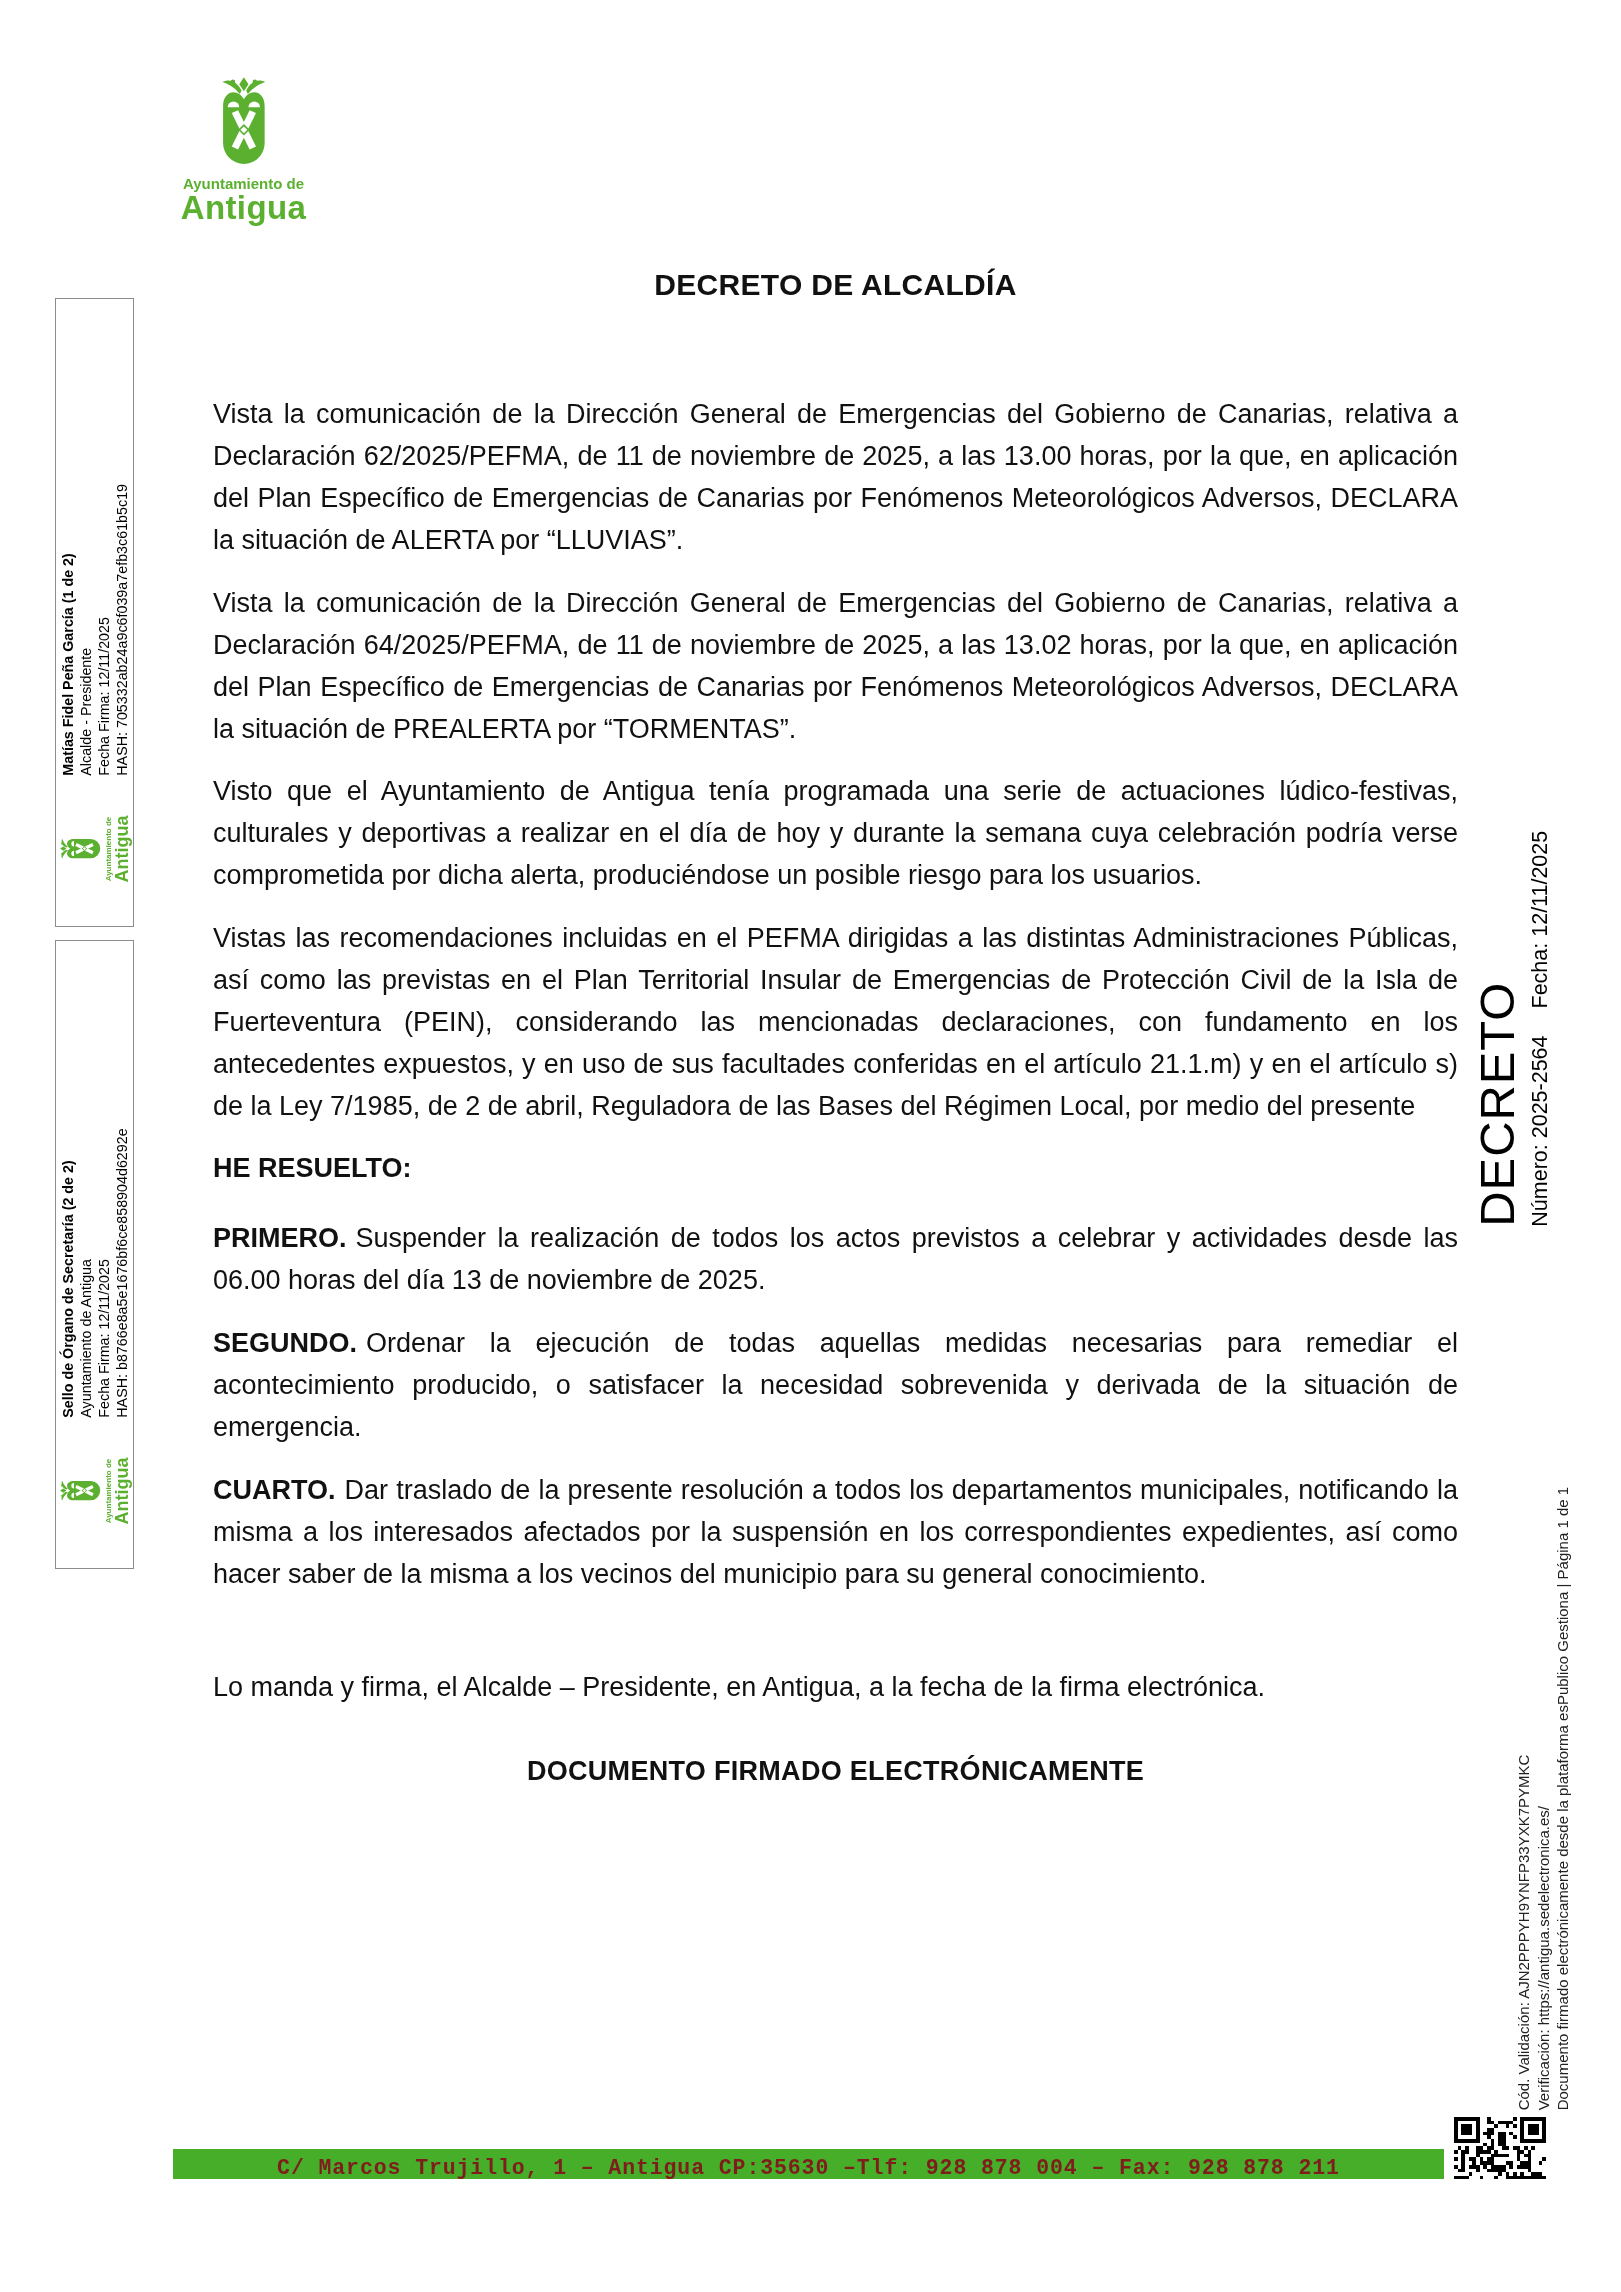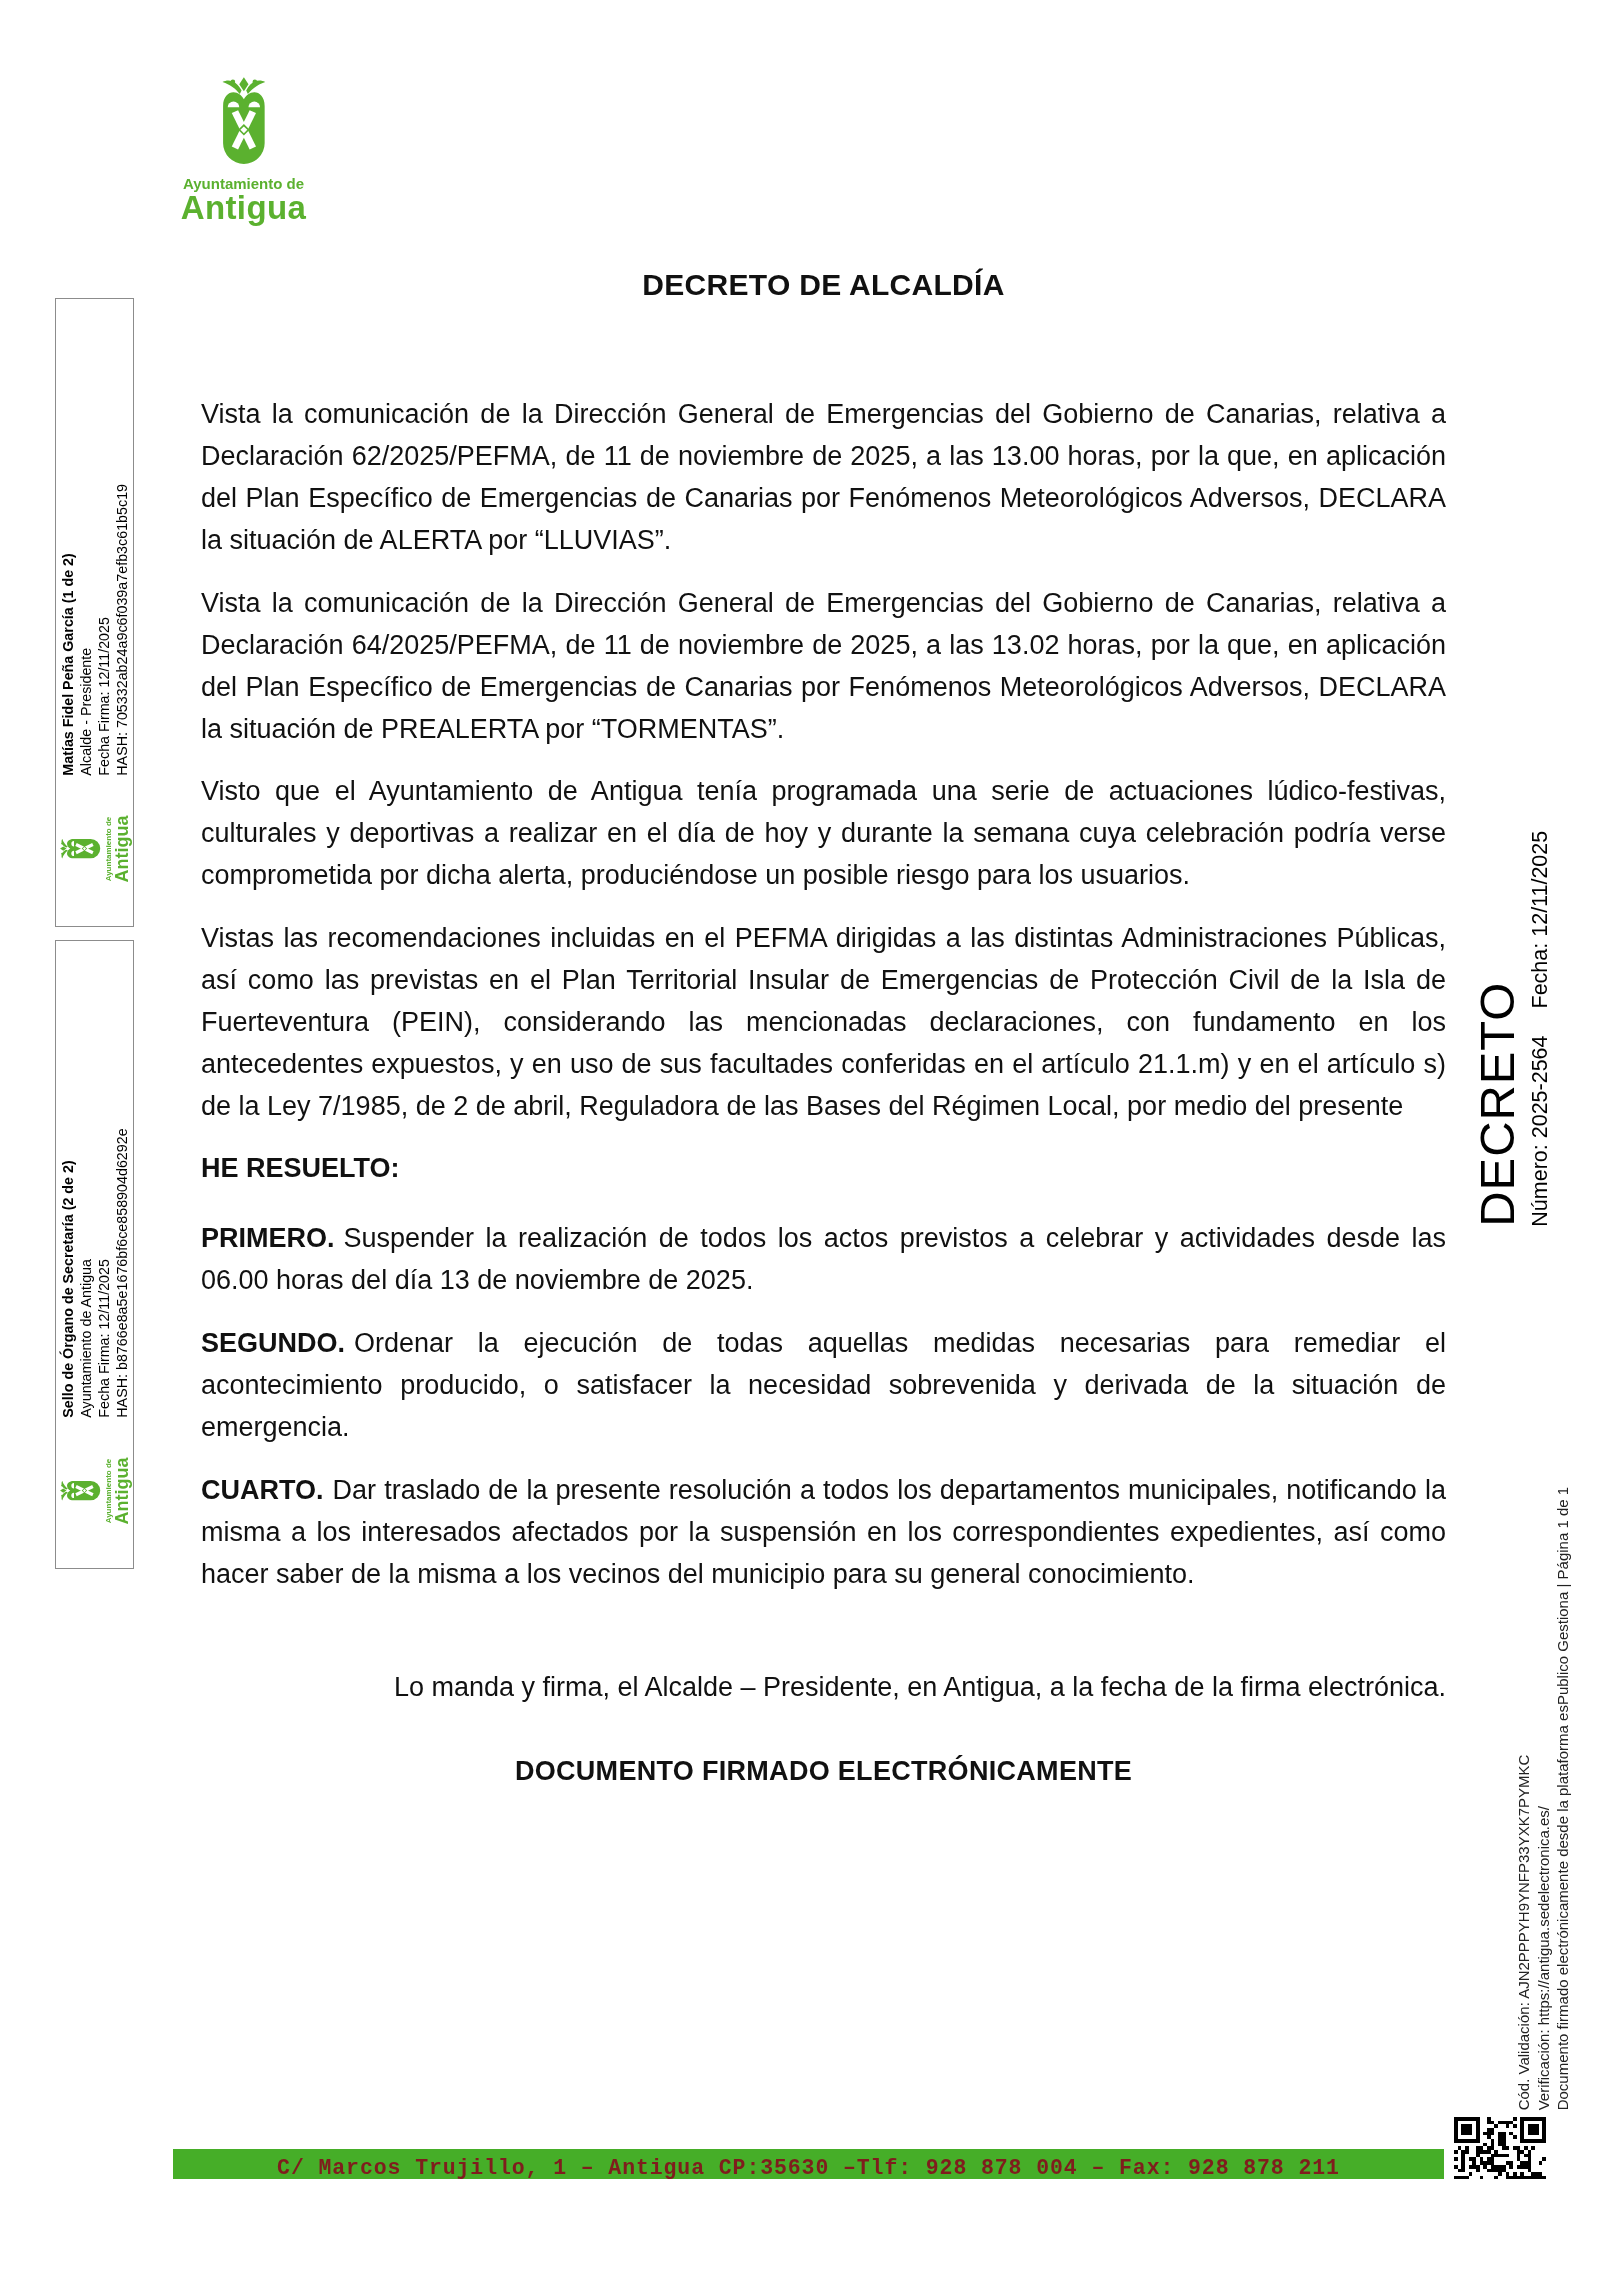--- a/index.html
+++ b/index.html
@@ -12,27 +12,27 @@
   .page{
     position:relative; width:1622px; height:2179px; background:#fff;
     font-family:"Liberation Sans", sans-serif; color:var(--ink); overflow:hidden;
   }
   
   .toplogo{position:absolute; left:177px; top:75px; width:133px; text-align:center;}
   .toplogo .emblem svg{height:97px; width:auto; display:block; margin:0 auto;}
   .toplogo .org-small{font-size:15px; font-weight:bold; color:var(--green); line-height:17px; margin-top:2.7px;}
   .toplogo .org-big{font-size:33px; font-weight:bold; color:var(--green); line-height:32px; letter-spacing:0.4px;}
   
-  .content{position:absolute; left:201px; top:267px; width:1245px;}
+  .content{position:absolute; left:213px; top:267px; width:1245px;}
   .doc-title{font-size:30px; font-weight:bold; text-align:center; line-height:36px; margin:0 0 90px 0; letter-spacing:0.3px;}
   p.body{font-size:27px; line-height:42px; text-align:justify; margin:0 0 20.6px 0;}
   p.body b{margin-right:9px;}
   .he-resuelto{font-size:27px; font-weight:bold; line-height:42px; margin:12.5px 0 28px 0;}
   .m24{margin-bottom:21.5px;} .m18{margin-bottom:16px;} .m22{margin-bottom:19.7px;}
-  .closing{font-size:27px; line-height:42px; text-align:right; margin:71px 0 0 0;}
+  .closing{font-size:27px; line-height:42px; text-align:left; margin:71px 0 0 0;}
   .signed{font-size:27px; font-weight:bold; line-height:42px; text-align:center; margin:42px 0 0 0; letter-spacing:0.3px;}
   
   .rot{position:absolute; transform-origin:top left; transform:rotate(-90deg) translateX(-100%); box-sizing:border-box;}
   .stamp{width:629px; height:79px; border:1.8px solid var(--border); background:#fff;
          display:flex; flex-direction:row; align-items:center; padding:1.8px 0 1.8px 18px; gap:14.3px;}
   .stamp1{left:55px; top:298px;}
   .stamp2{left:55px; top:940px;}
   .mini{flex:0 0 auto; width:118px; text-align:center;}
   .mini .emblem svg{height:45px; width:auto; display:block; margin:0 auto;}
   .mini .org-small{font-size:8px; font-weight:bold; color:var(--green); line-height:9px;}

